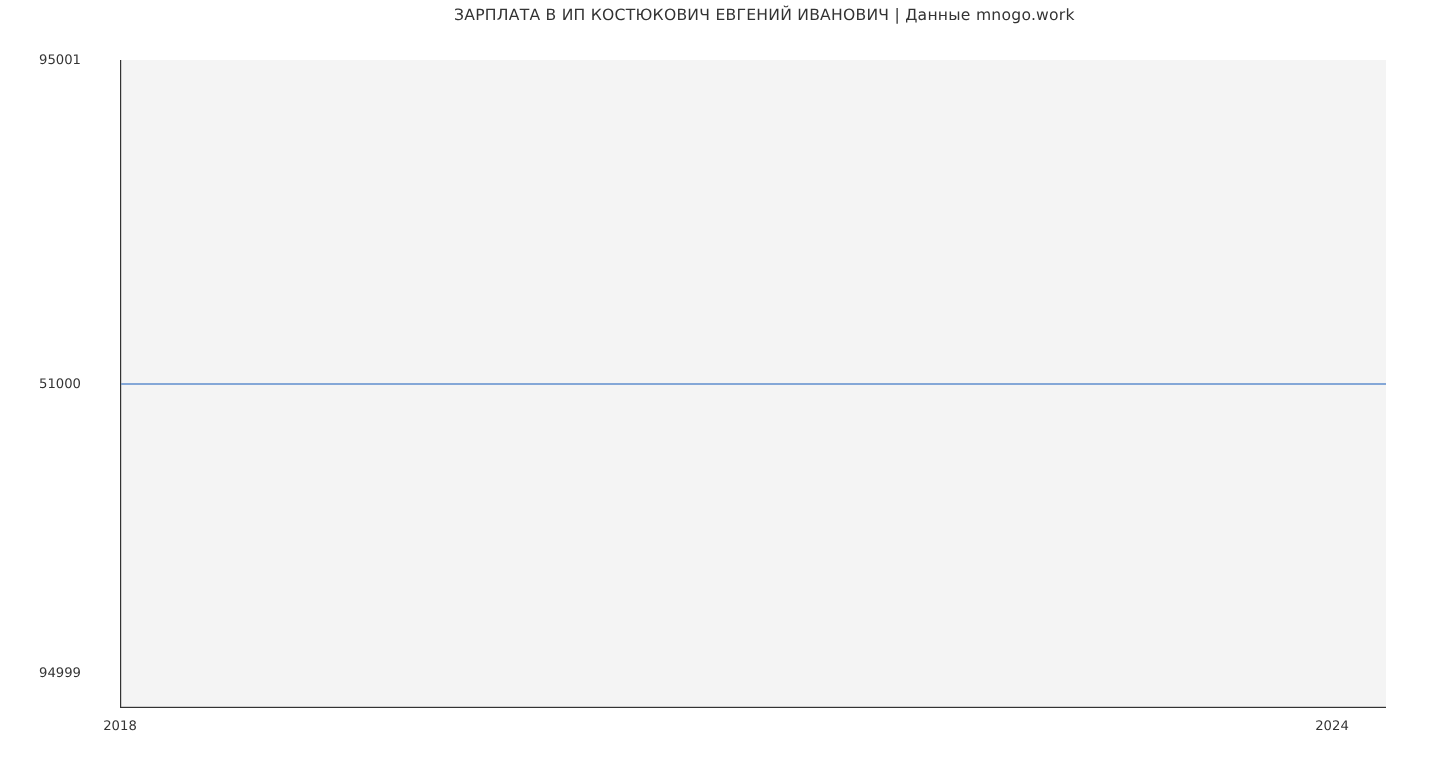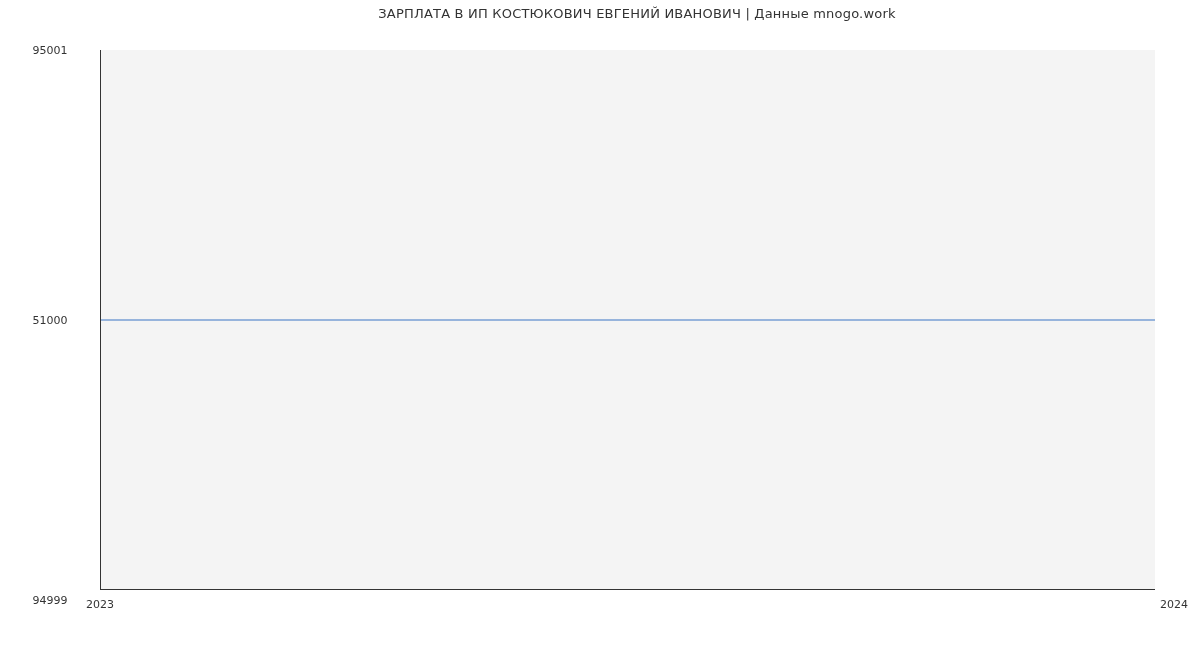--- a/index.html
+++ b/index.html
@@ -65,22 +65,22 @@
 </style>
 </head>
 <body>
 
 <div class="chart-wrap">
 
   <div class="title">ЗАРПЛАТА В ИП КОСТЮКОВИЧ  ЕВГЕНИЙ  ИВАНОВИЧ | Данные mnogo.work</div>
 
   <div class="y-tick" style="top:50px;">95001</div>
   <div class="y-tick" style="top:320px;">51000</div>
-  <div class="y-tick" style="top:600px;">94999</div>
+  <div class="y-tick" style="top:561px;">94999</div>
 
-  <div class="x-tick" style="left:86px;">2023</div>
-  <div class="x-tick" style="left:1160px;">2024</div>
+  <div class="x-tick" style="left:86px;">2018</div>
+  <div class="x-tick" style="left:1096px;">2024</div>
 
   <div class="plot-area">
     <div class="data-line"></div>
   </div>
 
 </div>
 
 </body></html>

